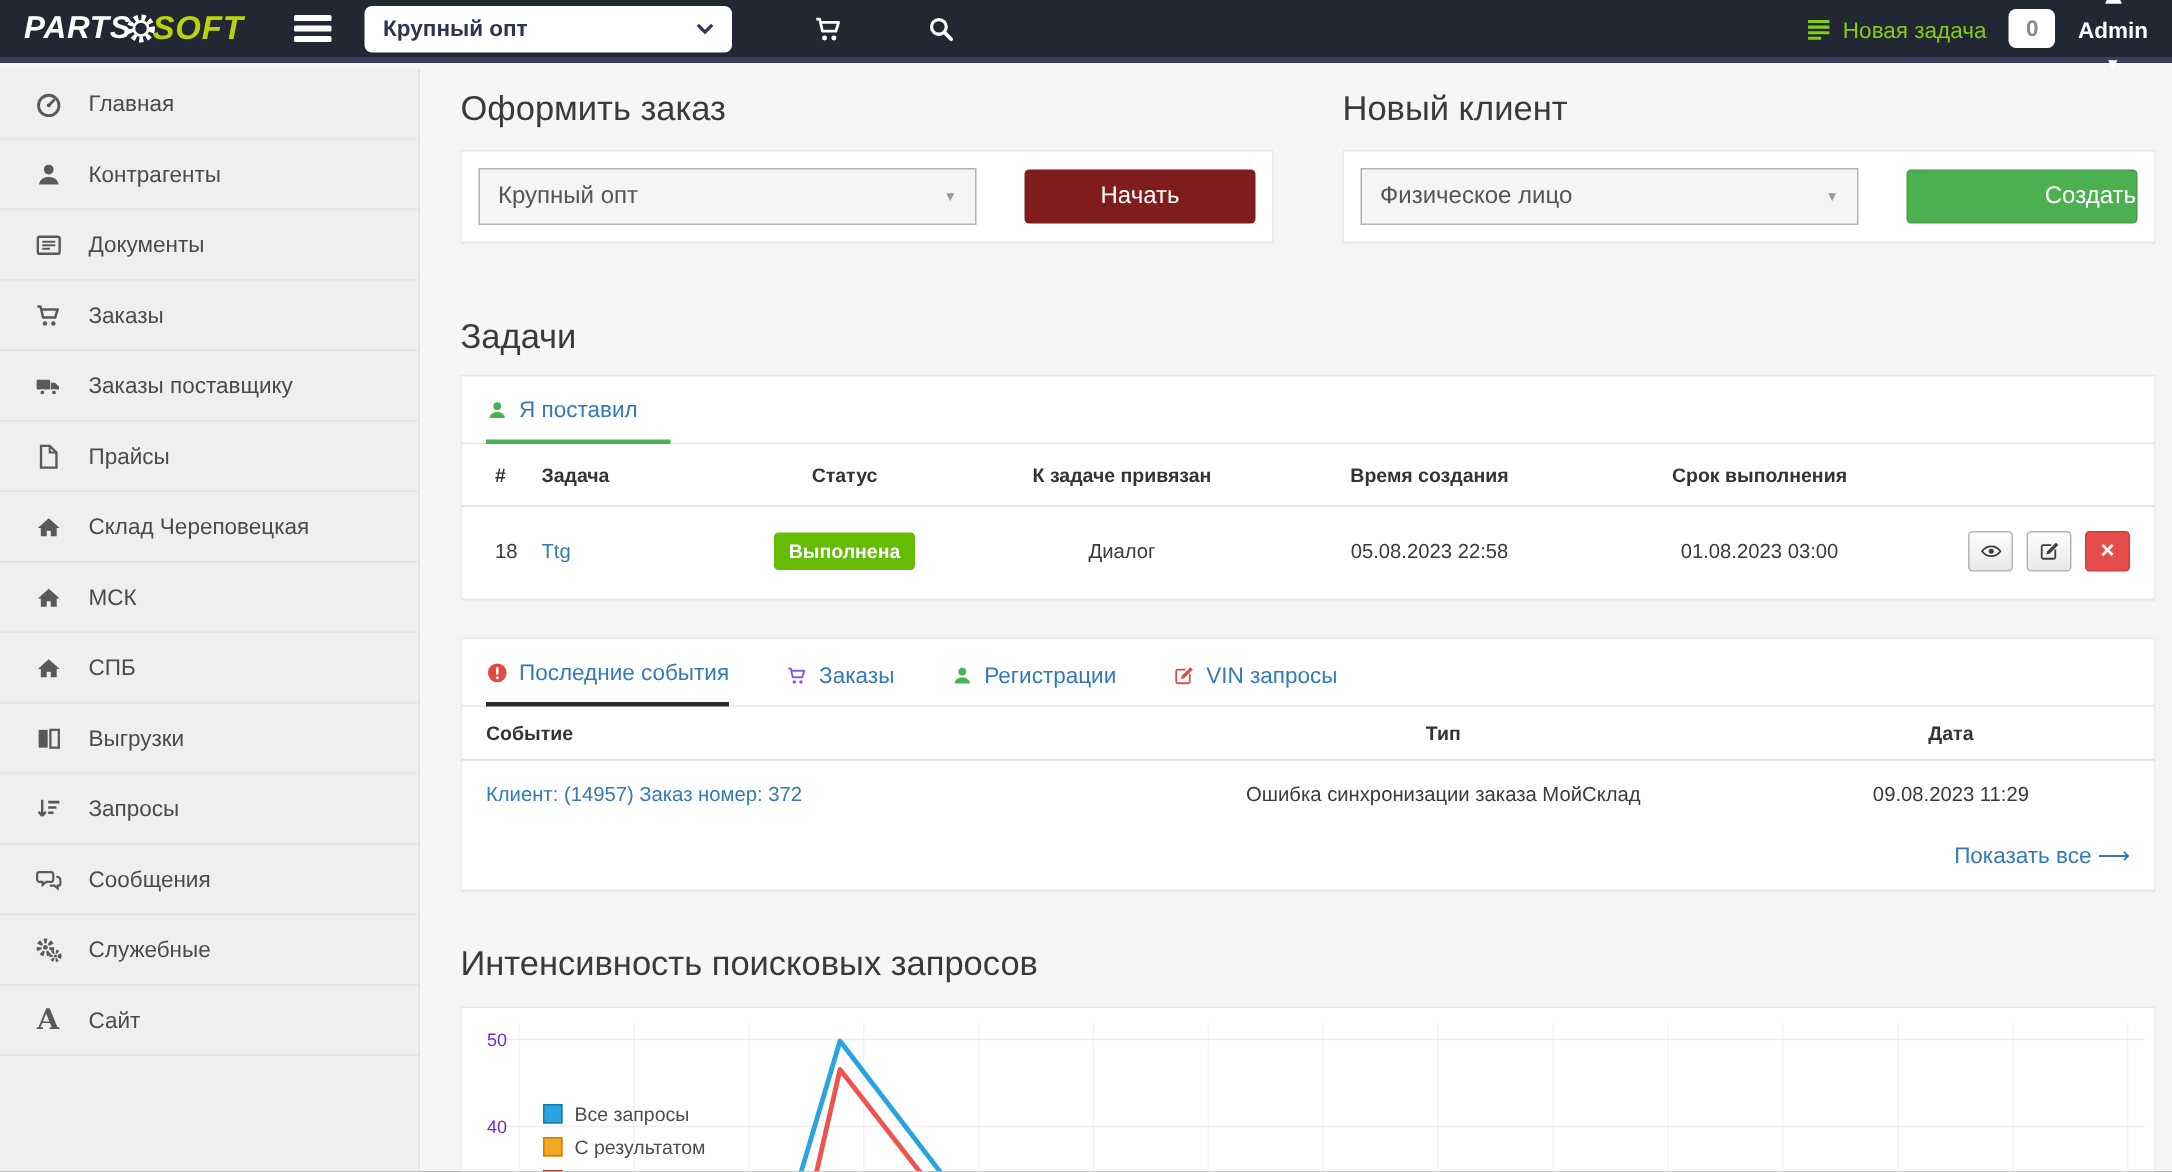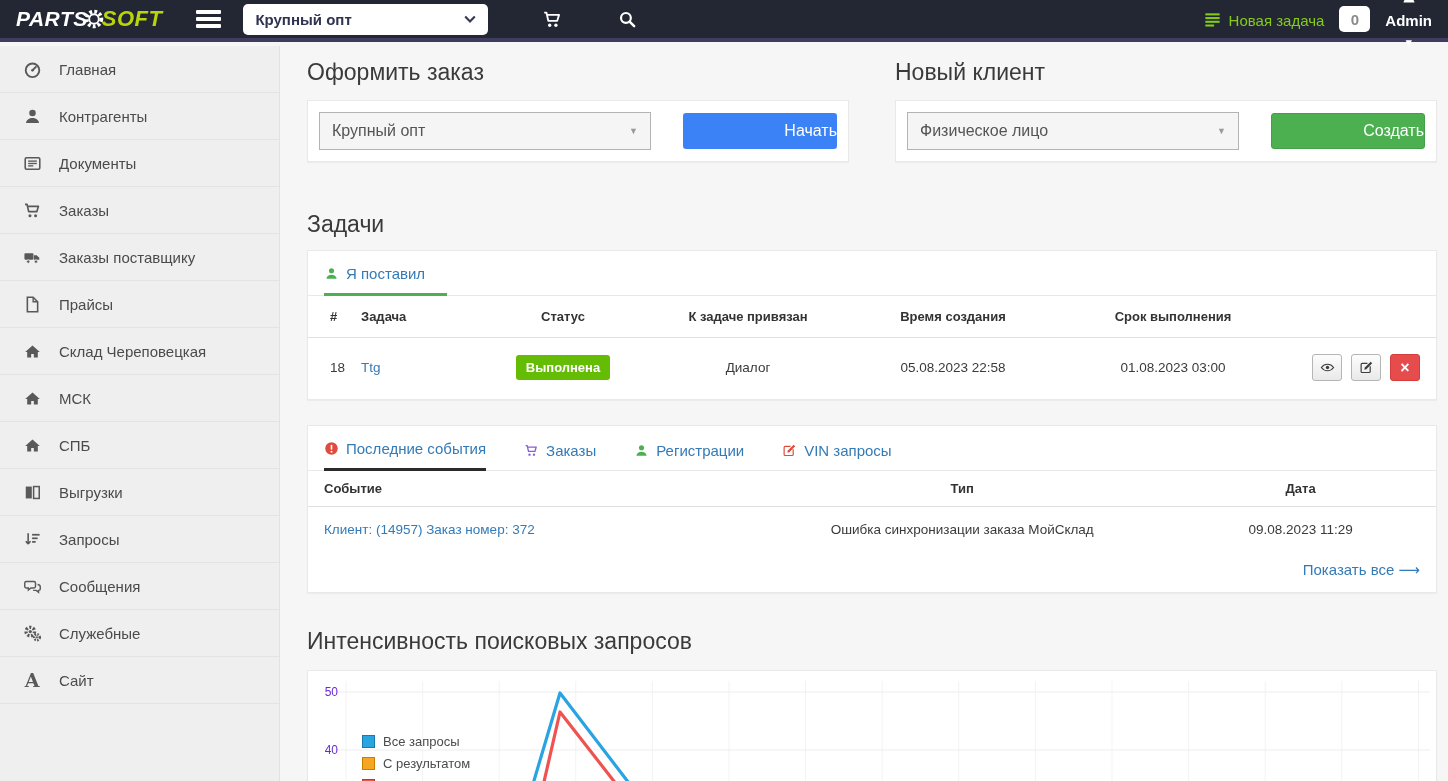--- a/index.html
+++ b/index.html
@@ -47,21 +47,21 @@
   .top-row { display:flex; gap:46px; padding-top:16px; }
   .top-col { flex:1; }
   .top-col h2 { margin-bottom:14px; }
   .quick-card { display:flex; align-items:center; justify-content:space-between; padding:11px 11px; }
   .fake-select { width:332px; height:38px; background:#f5f5f5; border:1px solid #b3b3b3;
                  display:flex; align-items:center; justify-content:space-between; padding:0 12px; cursor:pointer; }
   .fake-select .val { color:#555; font-size:16px; }
   .fake-select .arr { color:#9a9a9a; font-size:9px; }
   .btn { height:36px; width:154px; border:none; border-radius:3px; color:#fff; font-size:16px;
          font-family:"Liberation Sans", sans-serif; cursor:pointer; }
-  .btn-purple { background:#3b82f6;text-align:right; }
+  .btn-purple { background:#7f1d1d; }
   .btn-green  { background:#4cb050; border:1px solid #43a047;text-align:right; }
 
   .sec-tasks { margin-top:48px; }
   .sec-tasks h2 { margin-bottom:12px; }
 
   .tabbar { padding:14px 16px 0; border-bottom:1px solid #e8e8e8; display:flex; gap:38px; }
   .tab { display:inline-flex; align-items:center; gap:7px; font-size:15px; color:#337ab7;
          padding-bottom:11px; cursor:pointer; margin-bottom:-1px; }
   .tab svg { width:15px; height:15px; }
   .tab.green-under { border-bottom:3px solid #4caf50; padding-right:22px; }

